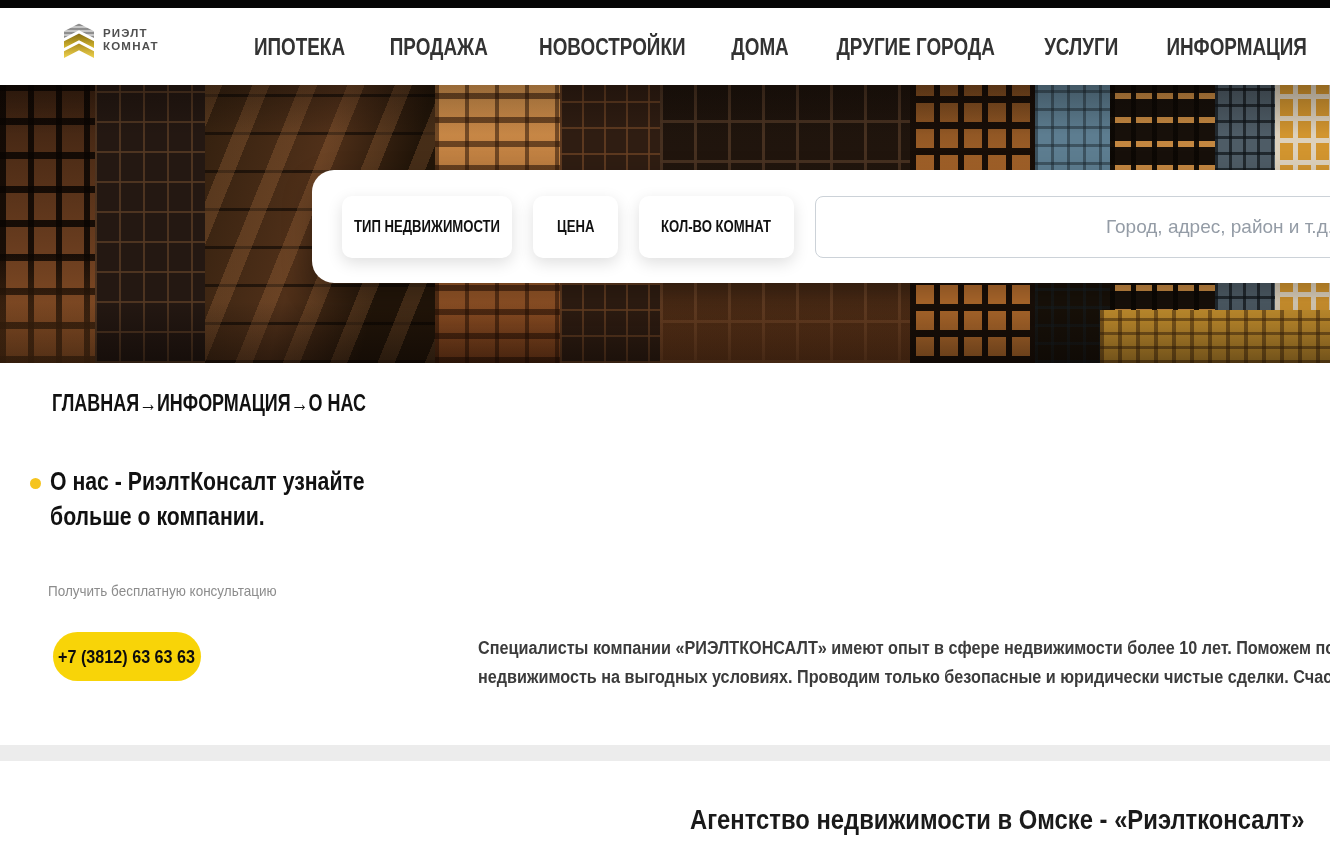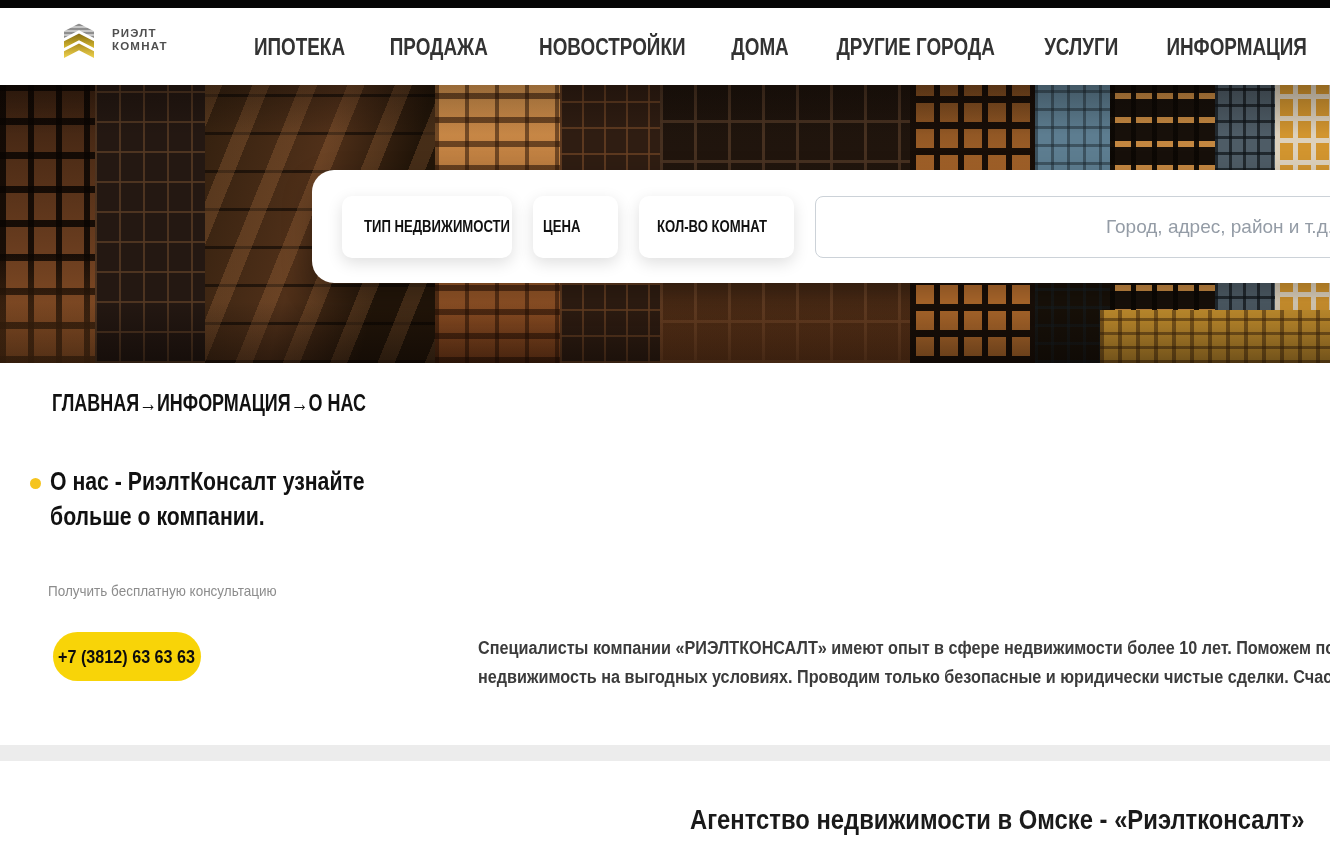--- a/index.html
+++ b/index.html
@@ -13,21 +13,21 @@
   
   .cond   { display:inline-block; transform:scaleX(.82); transform-origin:center; white-space:nowrap; }
   .cond-l { display:inline-block; transform:scaleX(.82); transform-origin:left center; white-space:nowrap; }
   .cond-l9 { display:block; transform:scaleX(.9); transform-origin:left center; }
 
   
   .topbar { position:absolute; left:0; top:0; width:1330px; height:8px; background:#060606; }
 
   
   .header { position:absolute; left:0; top:8px; width:1330px; height:77px; background:#fff; }
-  .logo { position:absolute; left:64px; top:14px; display:flex; align-items:center; gap:18px; cursor:pointer; }
+  .logo { position:absolute; left:64px; top:14px; display:flex; align-items:center; gap:9px; cursor:pointer; }
   .chevrons { position:relative; width:30px; height:36px; }
   .chev { position:absolute; left:0; width:30px; height:16px;
           clip-path:polygon(0 100%, 50% 52%, 100% 100%, 100% 58%, 50% 10%, 0 58%); }
   .chev1 { top:0;  background:repeating-linear-gradient(180deg,#c6c6c6 0 2px,#8e8e8e 2px 4px); }
   .chev2 { top:10px; background:linear-gradient(180deg,#7c6410,#d7b92f); }
   .chev3 { top:20px; background:linear-gradient(180deg,#a5851a,#eed24e); }
   .logo-text { font-size:11.5px; font-weight:bold; color:#4f4f4f; letter-spacing:1.2px; line-height:13px; }
   .nav { position:absolute; left:244px; top:26px; display:flex; gap:24px; list-style:none; margin:0; padding:0; }
   .nav li { font-size:23px; font-weight:bold; color:#333; cursor:pointer; line-height:26px; }
 
@@ -102,21 +102,21 @@
         background:linear-gradient(0deg, rgba(5,2,1,.45), rgba(0,0,0,0) 22%),
                    linear-gradient(180deg, rgba(5,2,1,.30), rgba(0,0,0,0) 18%); }
 
   
   .panel { position:absolute; left:312px; top:85px; right:-60px; height:113px;
            background:#fff; border-radius:22px; z-index:5;
            display:flex; align-items:center; gap:21px; padding-left:30px;
            box-shadow:0 12px 30px rgba(0,0,0,.25); }
   .fbtn { height:62px; background:#fff; border:none; border-radius:10px;
           box-shadow:0 5px 16px rgba(0,0,0,.13);
-          display:flex; align-items:center; 
+          display:flex; align-items:center; justify-content:center;
           font-size:16px; font-weight:bold; color:#111; cursor:pointer;
           font-family:"Liberation Sans", sans-serif; flex:0 0 auto; }
   .fbtn.w1 { width:170px; } .fbtn.w2 { width:155px; } .fbtn.w3 { width:85px; } .fbtn.w4 { width:168px; }
   .search-input { flex:1 1 auto; height:60px; margin-right:30px;
           border:1px solid #ccd2d8; border-radius:8px; background:#fff;
           font-family:"Liberation Sans", sans-serif; font-size:19px; color:#333;
           text-align:right; padding:0 26px 0 16px; outline:none; }
   .search-input::placeholder { color:#949ca6; }
 
   

